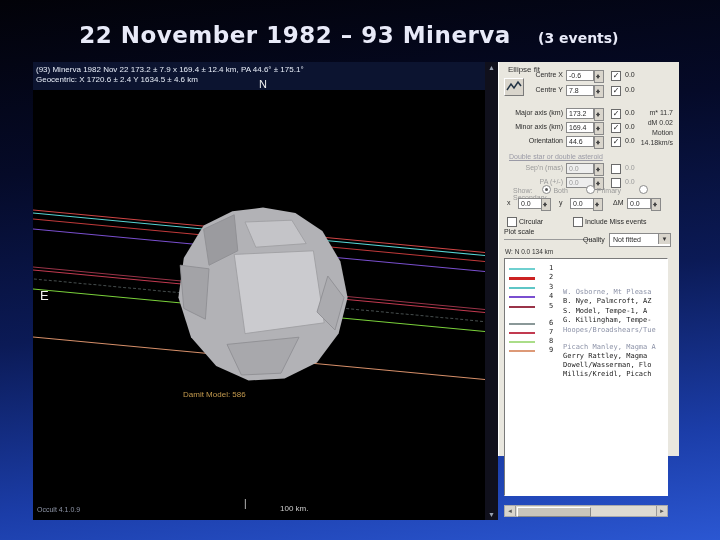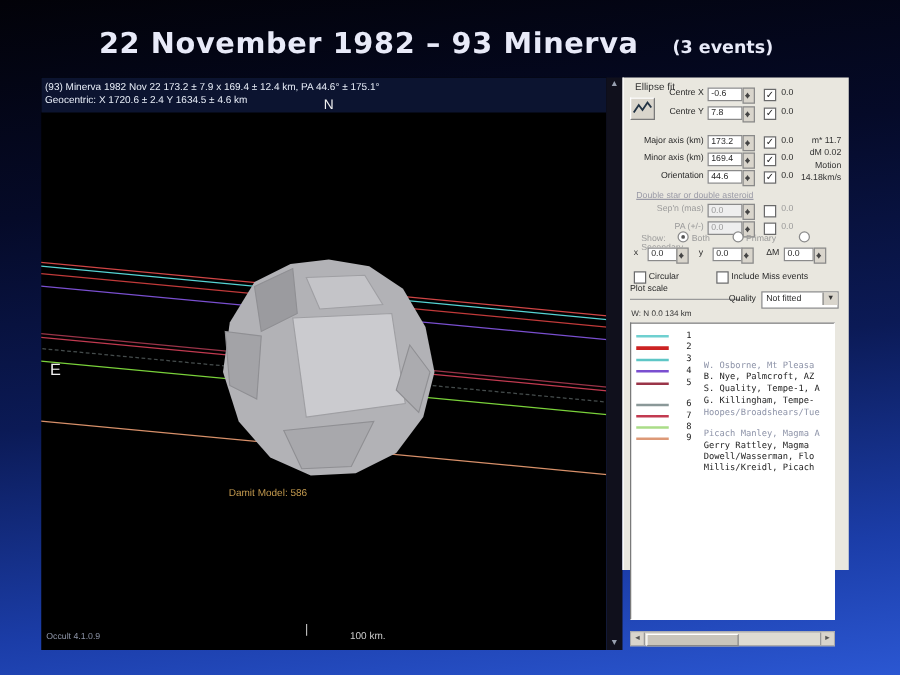--- a/index.html
+++ b/index.html
@@ -250,21 +250,21 @@
             <span class="leg-name" style="color: rgb(141, 147, 168);">W. Osborne, Mt Pleasa</span>
           </div>
         <div class="lrow" style="top:14px">
             <span class="leg-line" style="background: rgb(204, 34, 34); height: 3px;"></span>
             <span class="leg-n">2</span>
             <span class="leg-name">B. Nye, Palmcroft, AZ</span>
           </div>
         <div class="lrow" style="top:24px">
             <span class="leg-line" style="background: rgb(94, 198, 198);"></span>
             <span class="leg-n">3</span>
-            <span class="leg-name">S. Quality, Tempe-1, A</span>
+            <span class="leg-name">S. Model, Tempe-1, A</span>
           </div>
         <div class="lrow" style="top:33px">
             <span class="leg-line" style="background: rgb(122, 79, 208);"></span>
             <span class="leg-n">4</span>
             <span class="leg-name">G. Killingham, Tempe-</span>
           </div>
         <div class="lrow" style="top:43px">
             <span class="leg-line" style="background: rgb(154, 52, 72);"></span>
             <span class="leg-n">5</span>
             <span class="leg-name" style="color: rgb(141, 147, 168);">Hoopes/Broadshears/Tue</span>

